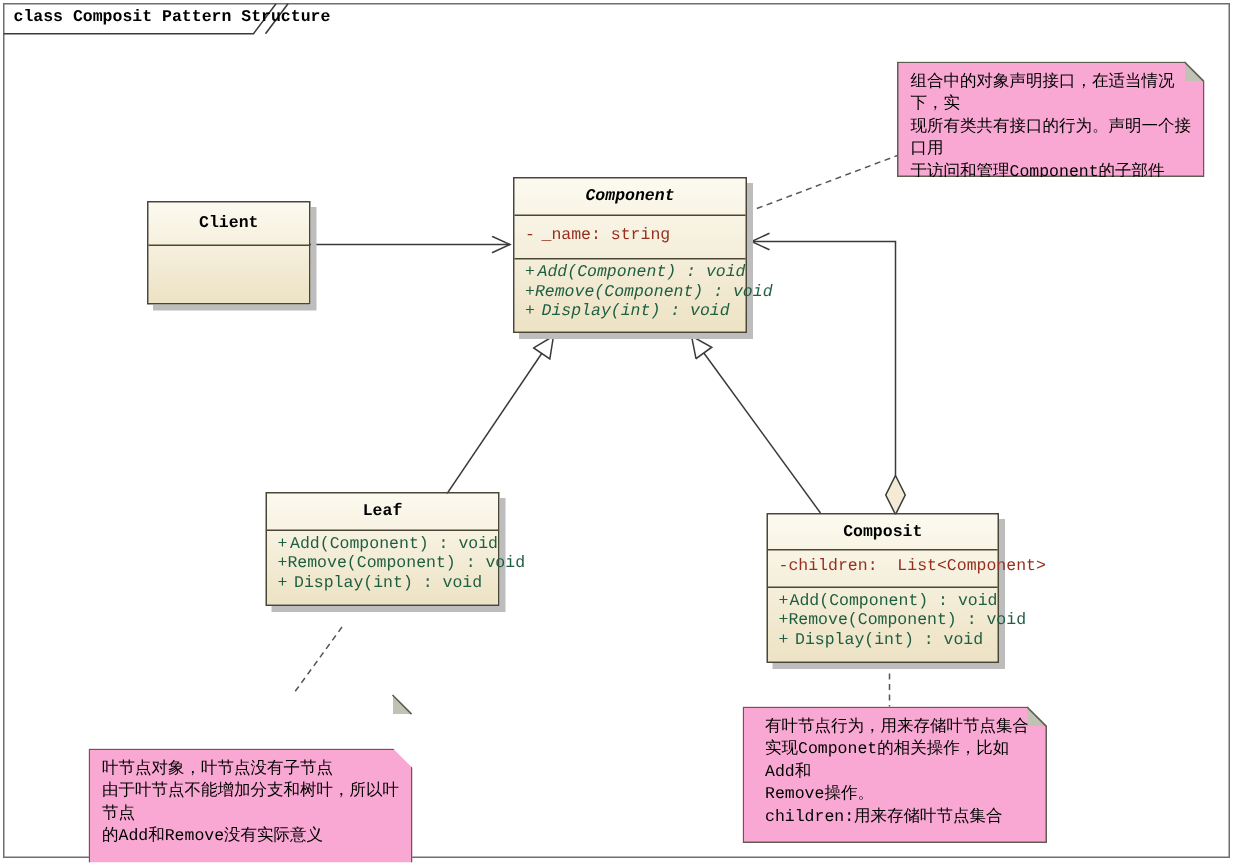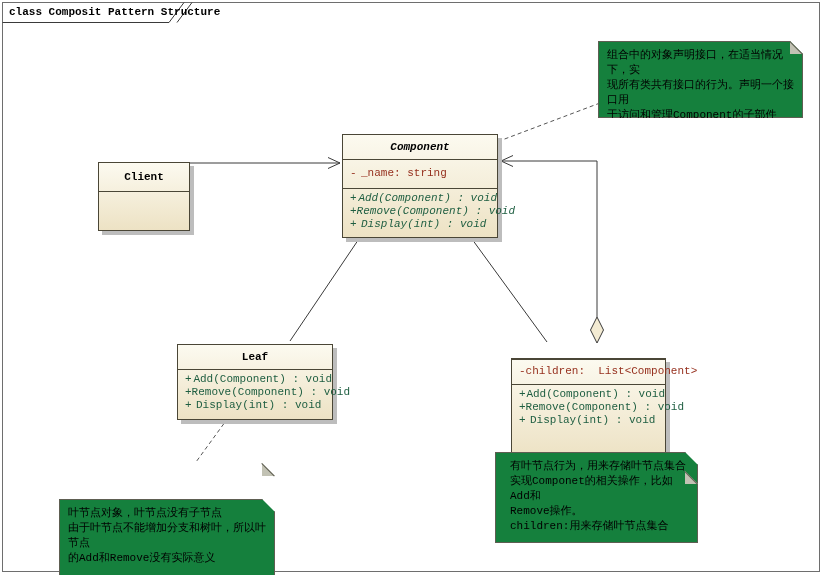--- a/index.html
+++ b/index.html
@@ -16,37 +16,36 @@
   .info-row{display:flex;}
   .info-label{width:50px;}
   .info-value{white-space:pre;}
   
   .uml-class{
     position:absolute;
     background:linear-gradient(180deg,#FCFAF0 0%,#EDE2C4 100%);
     border:1px solid #4A4636;
     box-shadow:4px 4px 0 #BDBDBD;
     box-sizing:border-box;
-    margin-top:16px;
   }
   .cls-title{
     display:flex;align-items:center;justify-content:center;
     font-weight:bold;box-sizing:border-box;
   }
   .cls-title.italic{font-style:italic;}
   .compartment{border-top:1px solid #4A4636;box-sizing:border-box;padding-top:3px;}
   .member{display:flex;line-height:13px;white-space:pre;}
   .member .vis{width:18px;padding-left:7px;box-sizing:border-box;}
   .attr{color:#96301E;}
   .oper{color:#1E5E41;}
   .italic-ops .oper{font-style:italic;}
   
   .note{
     position:absolute;
-    background:#15803d;
+    background:#f9a8d4;
     border:1px solid #5E5E52;
     box-shadow:4px 4px 0 #BDBDBD;
     box-sizing:border-box;
     padding:6px 8px;
     line-height:15px;
     white-space:pre-line;
     clip-path:polygon(0 0, calc(100% - 13px) 0, 100% 13px, 100% 100%, 0 100%);
   }
   .fold{
     position:absolute;width:0;height:0;
@@ -88,21 +87,21 @@
     <path d="M547,342 L461,224" fill="none" stroke="#3A3A3A" stroke-width="1" marker-end="url(#triangleArrow)"></path>
 
     <path d="M600,103 L502,140" fill="none" stroke="#555" stroke-width="1" stroke-dasharray="4,3"></path>
     <path d="M228,418 L196,462" fill="none" stroke="#555" stroke-width="1" stroke-dasharray="4,3"></path>
     <path d="M593,442 L593,471" fill="none" stroke="#555" stroke-width="1" stroke-dasharray="4,3"></path>
   </svg>
 
   <div class="tab-label">class Composit Pattern Structure</div>
 
 
-  <div class="uml-class" style="left:98px;top:146px;width:92px;height:69px;">
+  <div class="uml-class" style="left:98px;top:134px;width:109px;height:69px;">
     <div class="cls-title" style="height:28px;">Client</div>
     <div class="compartment" style="height:40px;"></div>
   </div>
 
   <div class="uml-class italic-ops" style="left:342px;top:118px;width:156px;height:104px;">
     <div class="cls-title italic" style="height:24px;">Component</div>
     <div class="compartment" style="height:29px;padding-top:7px;">
       <div class="member attr">
         <span class="vis">-</span>
         <span>_name: string</span>
@@ -136,20 +135,21 @@
         <span>Remove(Component) : void</span>
       </div>
       <div class="member oper">
         <span class="vis">+</span>
         <span>Display(int) : void</span>
       </div>
     </div>
   </div>
 
   <div class="uml-class" style="left:511px;top:342px;width:155px;height:100px;">
+    <div class="cls-title" style="height:23px;">Composit</div>
     <div class="compartment" style="height:25px;padding-top:5px;">
       <div class="member attr">
         <span class="vis">-</span>
         <span>children:  List&lt;Component&gt;</span>
       </div>
     </div>
     <div class="compartment" style="height:52px;">
       <div class="member oper">
         <span class="vis">+</span>
         <span>Add(Component) : void</span>
@@ -170,20 +170,20 @@
 于访问和管理Component的子部件</div>
   <div class="fold" style="left:790px;top:41px;"></div>
   <div class="fold-edge" style="left:790px;top:41px;"></div>
 
   <div class="note" style="left:59px;top:463px;width:216px;height:80px;margin-top:36px;">叶节点对象，叶节点没有子节点
 由于叶节点不能增加分支和树叶，所以叶节点
 的Add和Remove没有实际意义</div>
   <div class="fold" style="left:262px;top:463px;"></div>
   <div class="fold-edge" style="left:262px;top:463px;"></div>
 
-  <div class="note" style="left:495px;top:452px;width:203px;height:91px;padding-left:14px;">有叶节点行为，用来存储叶节点集合
+  <div class="note" style="left:495px;top:471px;width:203px;height:91px;padding-left:14px;">有叶节点行为，用来存储叶节点集合
 实现Componet的相关操作，比如Add和
 Remove操作。
 children:用来存储叶节点集合</div>
   <div class="fold" style="left:685px;top:471px;"></div>
   <div class="fold-edge" style="left:685px;top:471px;"></div>
 
 </div>
 
 </body></html>

